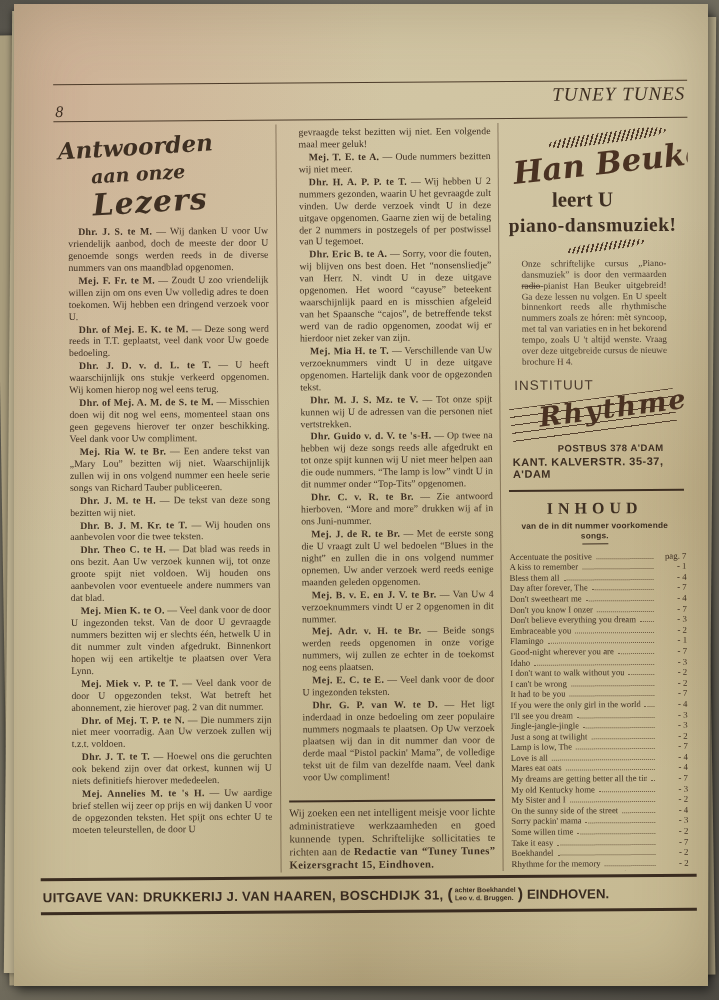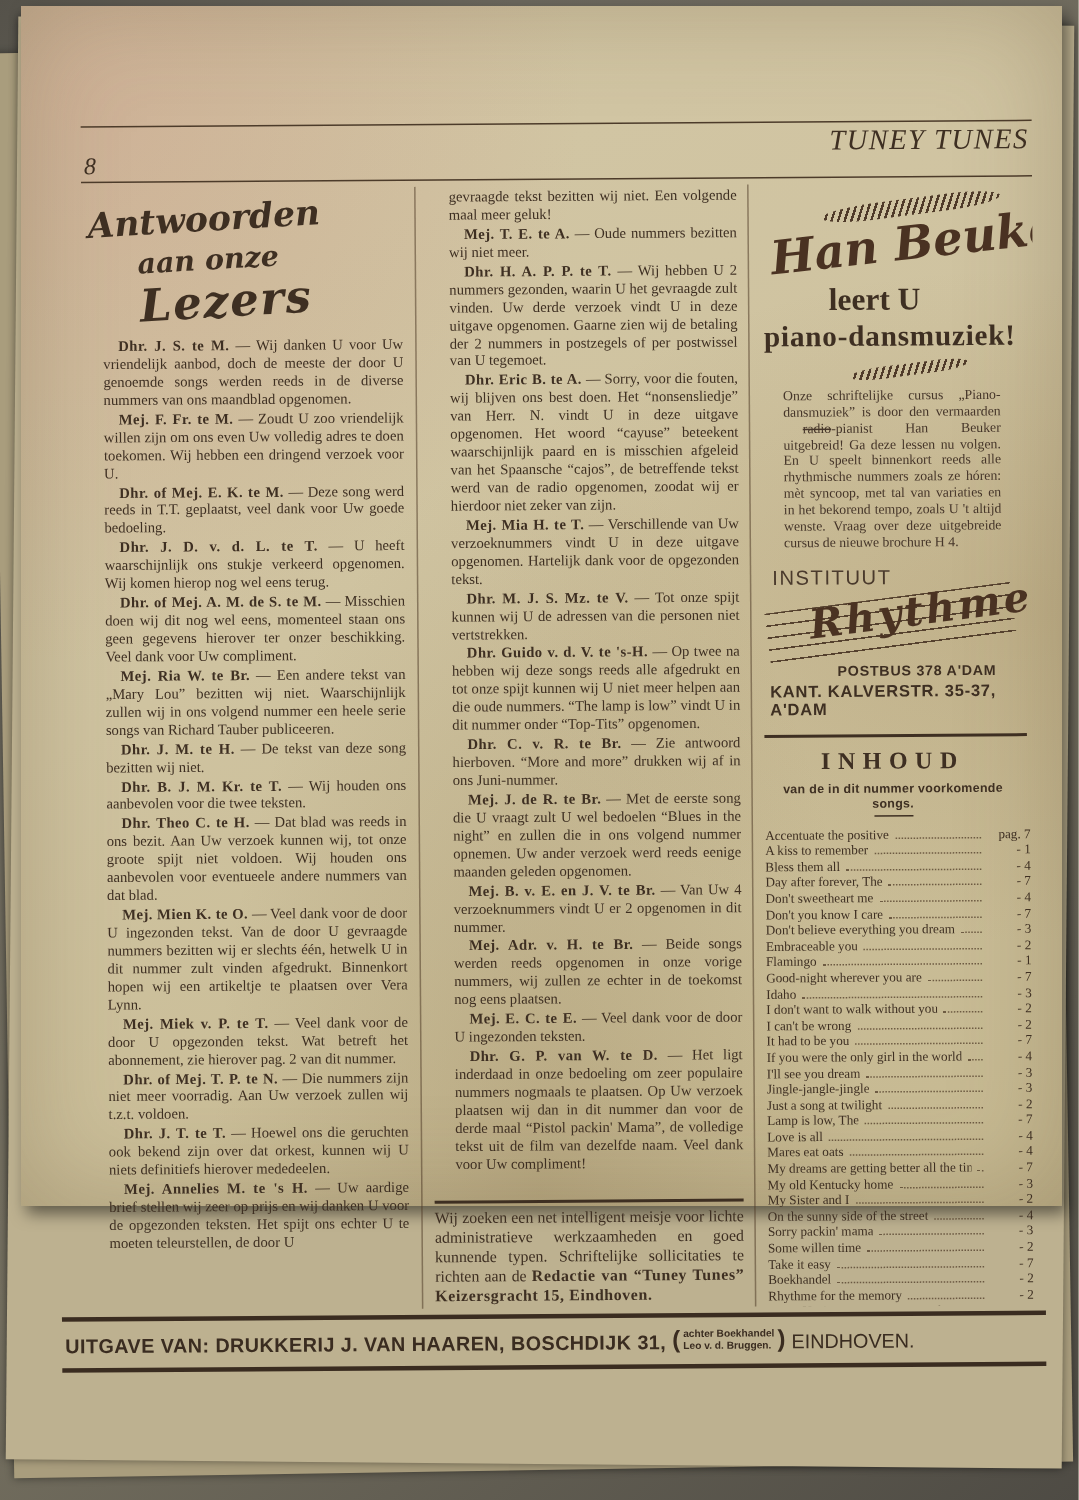--- a/index.html
+++ b/index.html
@@ -7,21 +7,21 @@
     width:719px;height:1000px;overflow:hidden;position:relative;
     background:linear-gradient(140deg,#55524a 0%,#6a665c 18%,#757060 55%,#4e4b44 100%);
     font-family:"Liberation Serif", serif;
   }
   
   .under{position:absolute;background:#b3a787;box-shadow:0 0 6px rgba(0,0,0,.45);}
   .under-1{left:2px;top:30px;width:706px;height:950px;transform:rotate(-.9deg);background:#a99d7d;}
   .under-2{left:8px;top:14px;width:704px;height:962px;transform:rotate(.5deg);background:#bdb190;}
   
   .page{
-    position:absolute;left:14px;top:4px;width:694px;height:800px;
+    position:absolute;left:14px;top:4px;width:694px;height:982px;
     background:
       radial-gradient(ellipse at 6% 8%, rgba(196,130,118,.30), transparent 36%),
       radial-gradient(ellipse at 96% 50%, rgba(140,110,60,.18), transparent 40%),
       radial-gradient(ellipse at 50% 99%, rgba(120,95,55,.20), transparent 45%),
       linear-gradient(155deg,#d3c7a6 0%,#cfc3a0 45%,#c5b890 100%);
     box-shadow:inset 0 0 70px rgba(95,75,45,.30), 3px 5px 10px rgba(0,0,0,.5);
   }
   .page-inner{position:absolute;left:0;top:0;right:0;bottom:0;transform:rotate(-.4deg);color:#3e2f22;}
   
   .masthead{margin:78px 18px 0 42px;border-top:1.5px solid #4c3b2a;position:relative;height:36px;border-bottom:1.5px solid #4c3b2a;}
@@ -48,21 +48,21 @@
   
   .hatch{height:11px;background:repeating-linear-gradient(115deg,#4f3a29 0 1.6px,transparent 1.6px 4.2px);
     border-radius:60%/100%;transform:rotate(-7deg);}
   .hatch-top{width:120px;margin:8px 20px 2px 40px;}
   .hatch-mid{width:80px;height:8px;margin:6px 0 8px 58px;}
   .ad-title{font-family:"DejaVu Serif",serif;font-style:italic;font-weight:bold;font-size:31px;color:#4a3222;
     transform:rotate(-6deg);margin:2px 0 6px 6px;white-space:nowrap;}
   .ad-sub1{font-family:"Liberation Serif",serif;font-weight:bold;font-size:21px;text-align:center;margin:0 30px 0 0;}
   .ad-sub2{font-family:"Liberation Serif",serif;font-weight:bold;font-size:19.5px;text-align:center;margin:2px 10px 0 0;letter-spacing:.5px;}
   .ad-body{font-size:9.2px;line-height:1.18;text-align:justify;padding:0 22px 0 14px;color:#46362a;}
-  .strike{text-decoration:line-through;margin-left:13px;}
+  .strike{text-decoration:line-through;}
   .institute{font-family:"Liberation Sans",sans-serif;font-size:13.5px;letter-spacing:1px;color:#4a3a2c;margin:10px 0 0 6px;}
   .logo-wrap{position:relative;height:46px;margin:0 14px 0 2px;}
   .staff{position:absolute;left:0;top:6px;right:0;height:34px;transform:rotate(-7deg);
     background:repeating-linear-gradient(to bottom,#55412e 0 1px,transparent 1px 8px);}
   .logo-text{position:absolute;left:28px;top:0px;font-family:"DejaVu Serif",serif;font-style:italic;font-weight:bold;
     font-size:27px;color:#4a3222;transform:rotate(-7deg);letter-spacing:2px;}
   .addr1{font-family:"Liberation Sans",sans-serif;font-weight:bold;font-size:9.5px;text-align:right;margin:4px 26px 0 0;letter-spacing:.5px;}
   .addr2{font-family:"Liberation Sans",sans-serif;font-weight:bold;font-size:11px;margin:2px 0 0 4px;letter-spacing:.5px;}
   .ad-rule{border-top:2px solid #3e2f22;margin:10px 6px 8px 0;}
   
@@ -74,21 +74,21 @@
   .song-title{overflow:hidden;}
   .leader{flex:1;border-bottom:1px dotted rgba(80,60,40,.75);margin:0 3px 2px 4px;min-width:4px;}
   .song-page{width:30px;text-align:right;flex-shrink:0;}
   
   .footer{position:absolute;left:24px;right:14px;top:872px;border-top:3px solid #3a2c20;border-bottom:3px solid #3a2c20;
     padding:7px 2px 6px 2px;display:flex;align-items:center;font-family:"Liberation Sans",sans-serif;color:#3a2c20;}
   .imprint-main{font-weight:bold;font-size:13.2px;letter-spacing:.3px;white-space:nowrap;}
   .imprint-paren{display:flex;align-items:center;margin:0 4px;}
   .paren{font-size:16px;font-weight:bold;}
   .paren-lines{font-size:6.8px;font-weight:bold;line-height:1.25;text-align:left;margin:0 2px;}
-  .imprint-city{font-weight:normal;font-size:13.2px;white-space:nowrap;}
+  .imprint-city{font-weight:bold;font-size:13.2px;white-space:nowrap;}
 </style>
 </head>
 <body>
 
 <div class="under under-1"></div>
 <div class="under under-2"></div>
 
 <div class="page">
   <div class="page-inner">
 
@@ -185,21 +185,21 @@
               <span class="song-title">Day after forever, The</span>
               <span class="leader"></span>
               <span class="song-page">-  7</span>
             </div>
             <div class="song-row">
               <span class="song-title">Don't sweetheart me</span>
               <span class="leader"></span>
               <span class="song-page">-  4</span>
             </div>
             <div class="song-row">
-              <span class="song-title">Don't you know I care</span>
+              <span class="song-title">Don't you know I onzer</span>
               <span class="leader"></span>
               <span class="song-page">-  7</span>
             </div>
             <div class="song-row">
               <span class="song-title">Don't believe everything you dream</span>
               <span class="leader"></span>
               <span class="song-page">-  3</span>
             </div>
             <div class="song-row">
               <span class="song-title">Embraceable you</span>

